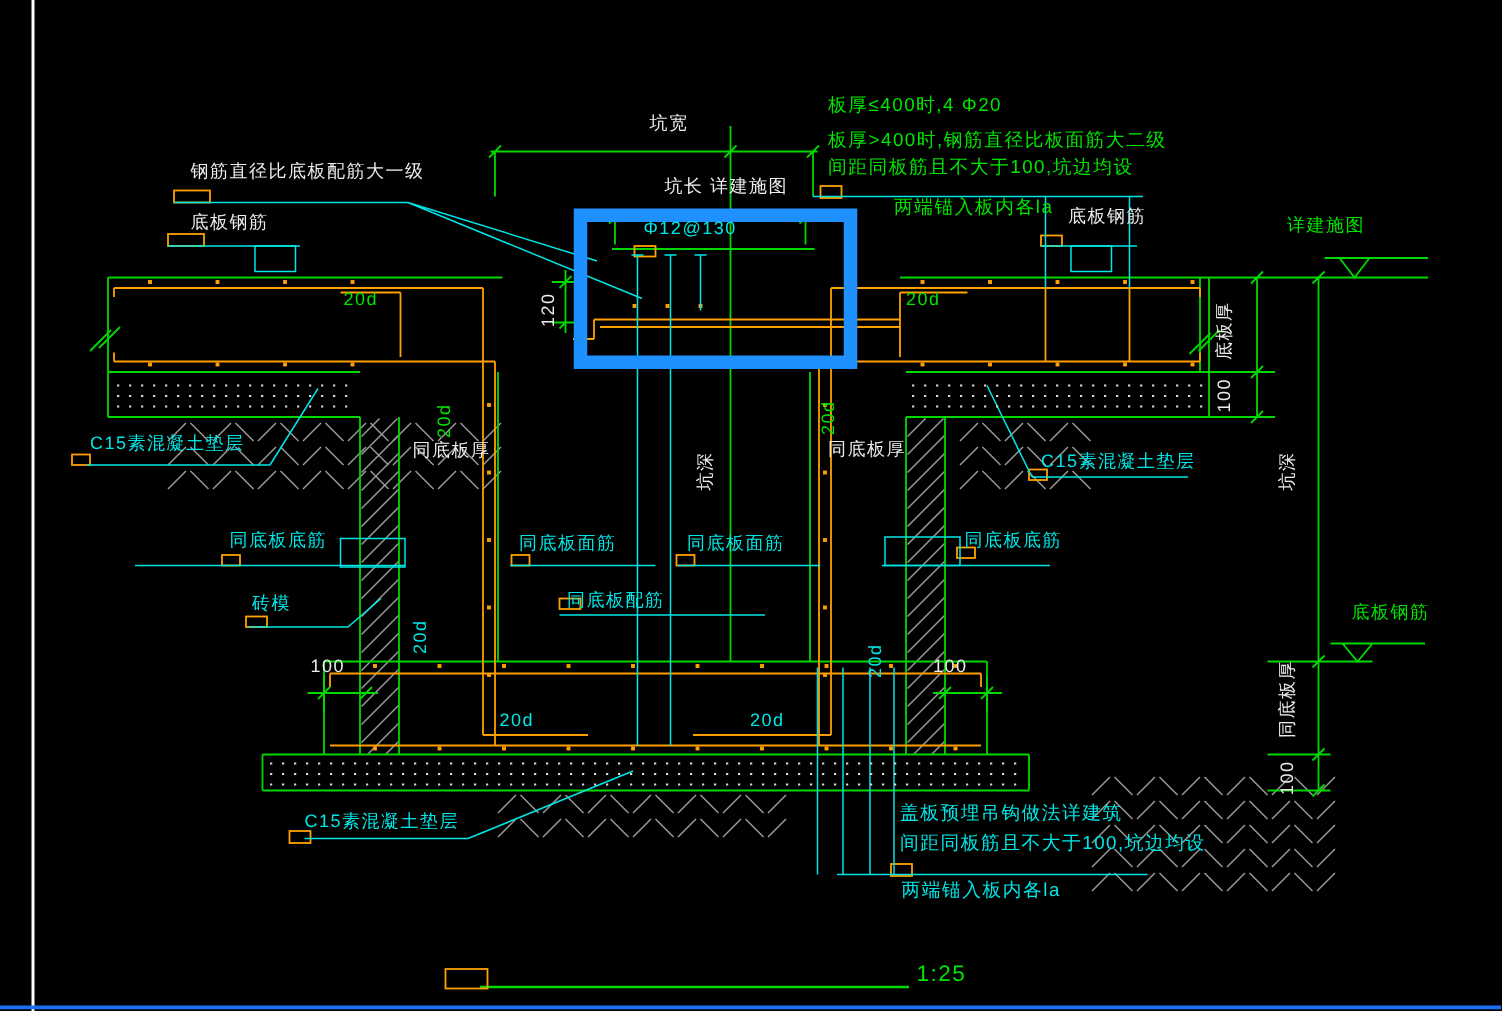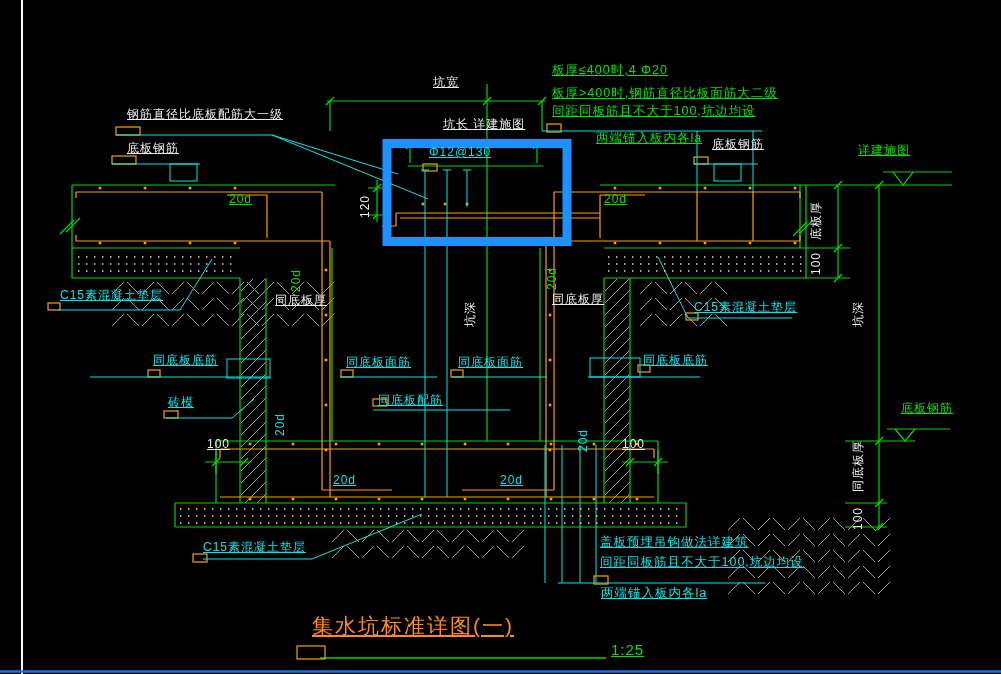--- a/index.html
+++ b/index.html
@@ -1,19 +1,19 @@
 <!DOCTYPE html>
 <html><head>
 <meta charset="utf-8">
 <style>
   html,body{margin:0;padding:0;background:#000;}
   #stage{position:relative;width:1001px;height:674px;background:#000;overflow:hidden;
          font-family:"Liberation Sans",sans-serif;}
   #draw{position:absolute;left:0;top:0;}
-  .lbl{position:absolute;white-space:nowrap;font-size:12px;letter-spacing:1px;line-height:1;text-decoration:underline;}
+  .lbl{position:absolute;white-space:nowrap;font-size:12px;letter-spacing:1px;line-height:1;}
   .vtext{position:absolute;white-space:nowrap;font-size:12px;letter-spacing:1px;line-height:1;
          transform-origin:0 0;transform:rotate(-90deg);}
   .c-green{color:#00e400;}
   .c-cyan{color:#00e6e6;}
   .c-white{color:#ececec;}
   .c-orange{color:#ff8c1a;}
   .note{font-size:12.5px;}
   .title{font-size:21px;letter-spacing:2px;}
   .scale{font-size:15px;letter-spacing:1px;}
 </style>
@@ -224,15 +224,14 @@
   <div class="vtext c-white" style="left:810px;top:240px">底板厚</div>
   <div class="vtext c-white" style="left:810px;top:275px">100</div>
   <div class="vtext c-white" style="left:852px;top:327px">坑深</div>
   <div class="vtext c-white" style="left:464px;top:327px">坑深</div>
   <div class="vtext c-white" style="left:852px;top:492px">同底板厚</div>
   <div class="vtext c-white" style="left:852px;top:530px">100</div>
 
   <div class="lbl c-green" style="left:858px;top:144px">详建施图</div>
   <div class="lbl c-green" style="left:901px;top:402px">底板钢筋</div>
 
-  <div class="lbl c-orange title" style="left:312px;top:615px">集水坑标准详图(一)</div>
   <div class="lbl c-green scale" style="left:611px;top:642px">1:25</div>
 </div>
 
 </body></html>

